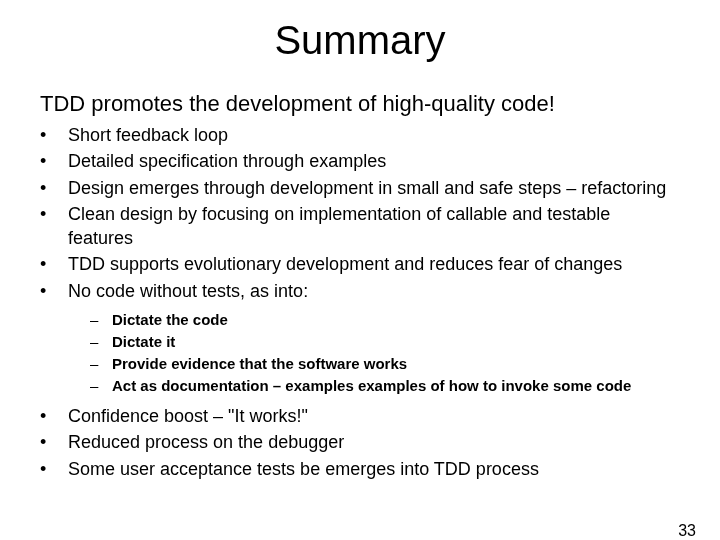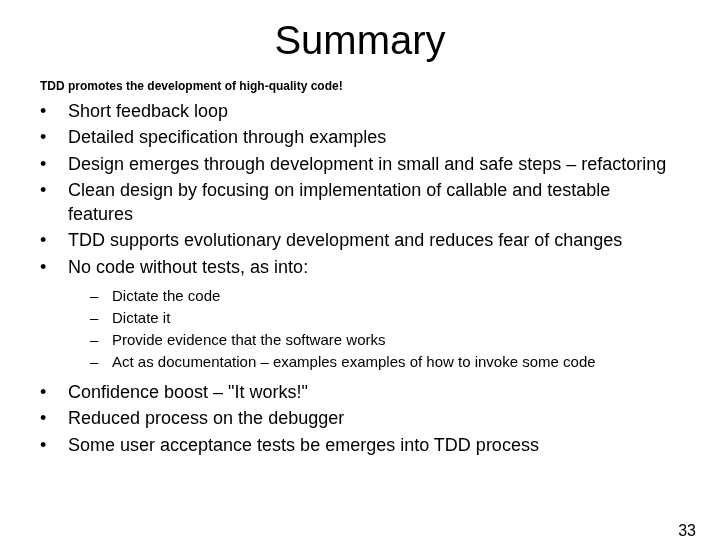--- a/index.html
+++ b/index.html
@@ -16,28 +16,28 @@
     position: relative;
     width: 720px;
     height: 540px;
     box-sizing: border-box;
   }
   .title {
     text-align: center;
     font-size: 40px;
     font-weight: 400;
     margin-top: 18px;
-    margin-bottom: 16px;
+    margin-bottom: 28px;
   }
   .content {
     padding: 0 40px 0 40px;
   }
   .lead {
-    font-size: 12px;
-    font-weight: 700;
+    font-size: 22px;
+    font-weight: 400;
     margin: 12px 0 6px 0;
   }
   .bullets {
     margin: 0 0 6px 0;
     padding-left: 0;
   }
   .bullets .row {
     display: flex;
     font-size: 18px;
     line-height: 1.35;
@@ -59,20 +59,21 @@
     font-size: 15px;
     line-height: 1.4;
     margin-bottom: 1px;
   }
   .subbullets .marker {
     width: 22px;
     flex: 0 0 22px;
   }
   .subbullets .txt {
     flex: 1;
+    font-weight: bold;
   }
   .pagenum {
     position: absolute;
     right: 24px;
     bottom: 18px;
     font-size: 16px;
   }
 </style>
 </head>
 <body>

